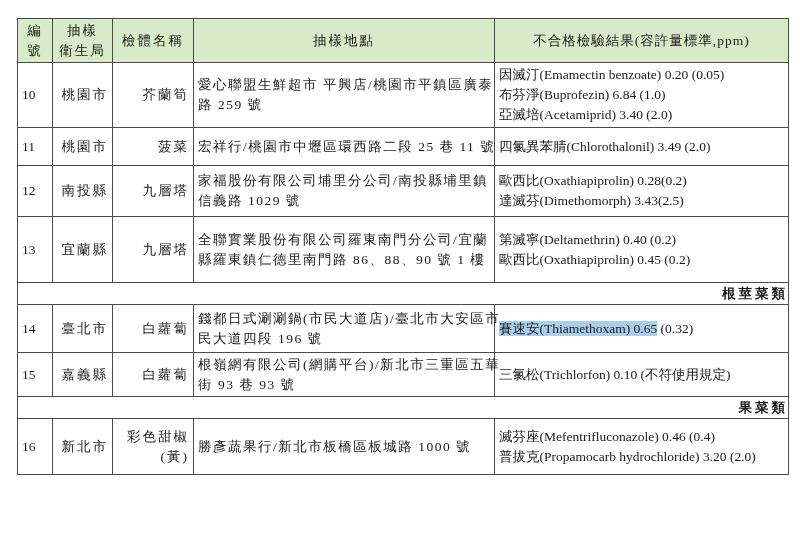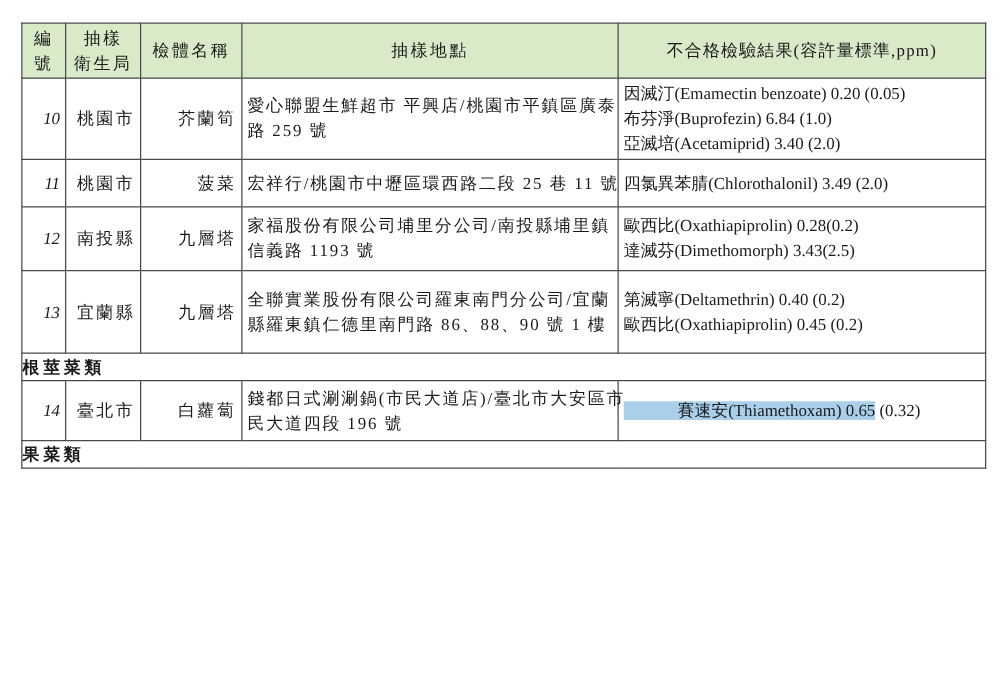--- a/index.html
+++ b/index.html
@@ -3,26 +3,26 @@
 <meta charset="utf-8">
 <style>
   html, body { margin:0; padding:0; background:#ffffff; }
   body { width:800px; height:559px; position:relative; overflow:hidden;
          font-family:"Liberation Serif","DejaVu Serif",serif; color:#1a1a1a; }
   table { position:absolute; left:17px; top:18px; border-collapse:collapse;
           table-layout:fixed; width:771px; }
   td, th { border:1px solid #4a4a4a; font-size:13.5px; line-height:20px; padding:0 4px;
            vertical-align:middle; font-weight:normal; }
   th { background:#d9eac9; text-align:center; height:43px; letter-spacing:2px; }
-  .c-no { text-align:right;font-style:italic; }
+  .c-no { text-align:left; }
   .c-center { text-align:right; letter-spacing:2px; }
   .c-loc { letter-spacing:1.5px; }
-  .section td { text-align:left; font-weight:bold; letter-spacing:3px; height:21px; padding:0; }
+  .section td { text-align:right; font-weight:bold; letter-spacing:3px; height:21px; padding:0; }
   .line { display:block; white-space:nowrap; }
-  .hl { background:#a9cfeb;padding-left:43px; }
+  .hl { background:#a9cfeb; }
 </style>
 </head>
 <body>
 
 <table>
   <colgroup>
     <col style="width:35px">
       <col style="width:60px">
       <col style="width:81px">
       <col style="width:301px">
@@ -69,21 +69,21 @@
       <span class="line">四氯異苯腈(Chlorothalonil) 3.49 (2.0)</span>
     </td>
   </tr>
 
   <tr style="height:51px">
     <td class="c-no">12</td>
     <td class="c-center">南投縣</td>
     <td class="c-center">九層塔</td>
     <td class="c-loc">
       <span class="line">家福股份有限公司埔里分公司/南投縣埔里鎮</span>
-      <span class="line">信義路 1193 號</span>
+      <span class="line">信義路 1029 號</span>
     </td>
     <td>
       <span class="line">歐西比(Oxathiapiprolin) 0.28(0.2)</span>
       <span class="line">達滅芬(Dimethomorph) 3.43(2.5)</span>
     </td>
   </tr>
 
   <tr style="height:66px">
     <td class="c-no">13</td>
     <td class="c-center">宜蘭縣</td>
@@ -108,21 +108,48 @@
     <td class="c-center">白蘿蔔</td>
     <td class="c-loc">
       <span class="line">錢都日式涮涮鍋(市民大道店)/臺北市大安區市</span>
       <span class="line">民大道四段 196 號</span>
     </td>
     <td>
       <span class="line"><span class="hl">賽速安(Thiamethoxam) 0.65</span><span> (0.32)</span></span>
     </td>
   </tr>
 
+  <tr style="height:44px">
+    <td class="c-no">15</td>
+    <td class="c-center">嘉義縣</td>
+    <td class="c-center">白蘿蔔</td>
+    <td class="c-loc">
+      <span class="line">根嶺網有限公司(網購平台)/新北市三重區五華</span>
+      <span class="line">街 93 巷 93 號</span>
+    </td>
+    <td>
+      <span class="line">三氯松(Trichlorfon) 0.10 (不符使用規定)</span>
+    </td>
+  </tr>
 
   <tr class="section">
     <td colspan="5">果菜類</td>
   </tr>
 
+  <tr style="height:56px">
+    <td class="c-no">16</td>
+    <td class="c-center">新北市</td>
+    <td class="c-center">
+      <span class="line">彩色甜椒</span>
+      <span class="line">(黃)</span>
+    </td>
+    <td class="c-loc">
+      <span class="line">勝彥蔬果行/新北市板橋區板城路 1000 號</span>
+    </td>
+    <td>
+      <span class="line">滅芬座(Mefentrifluconazole) 0.46 (0.4)</span>
+      <span class="line">普拔克(Propamocarb hydrochloride) 3.20 (2.0)</span>
+    </td>
+  </tr>
 
 
 </tbody>
   </table>
 
 </body></html>

